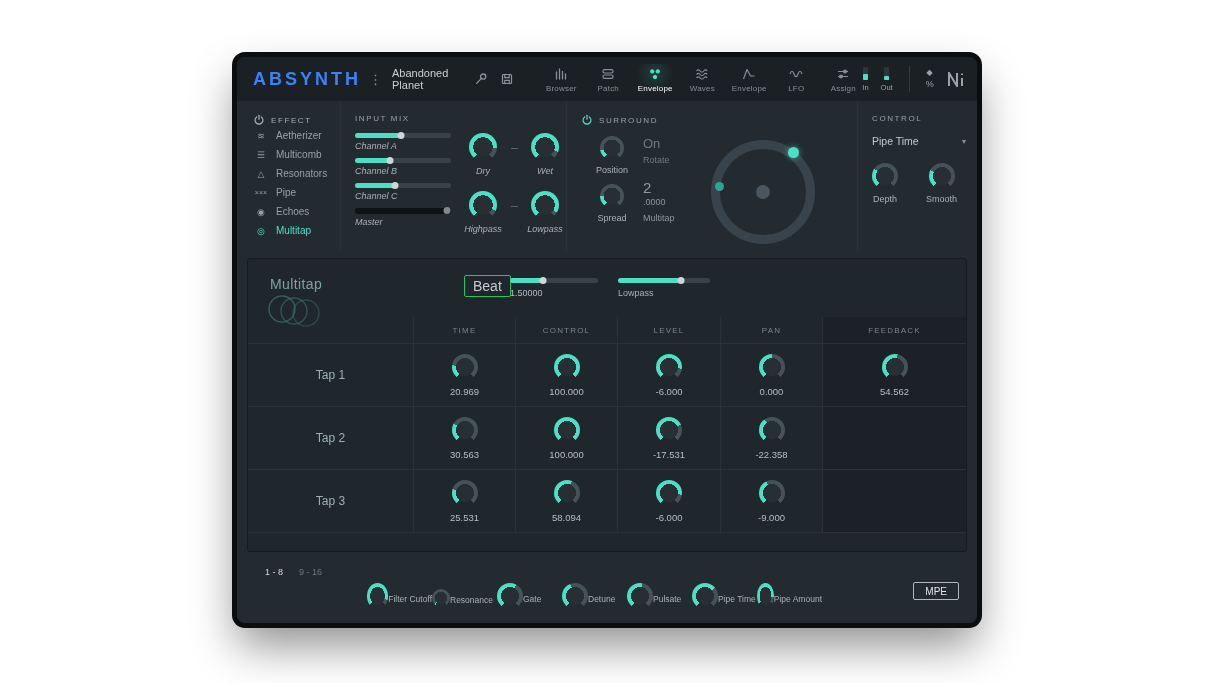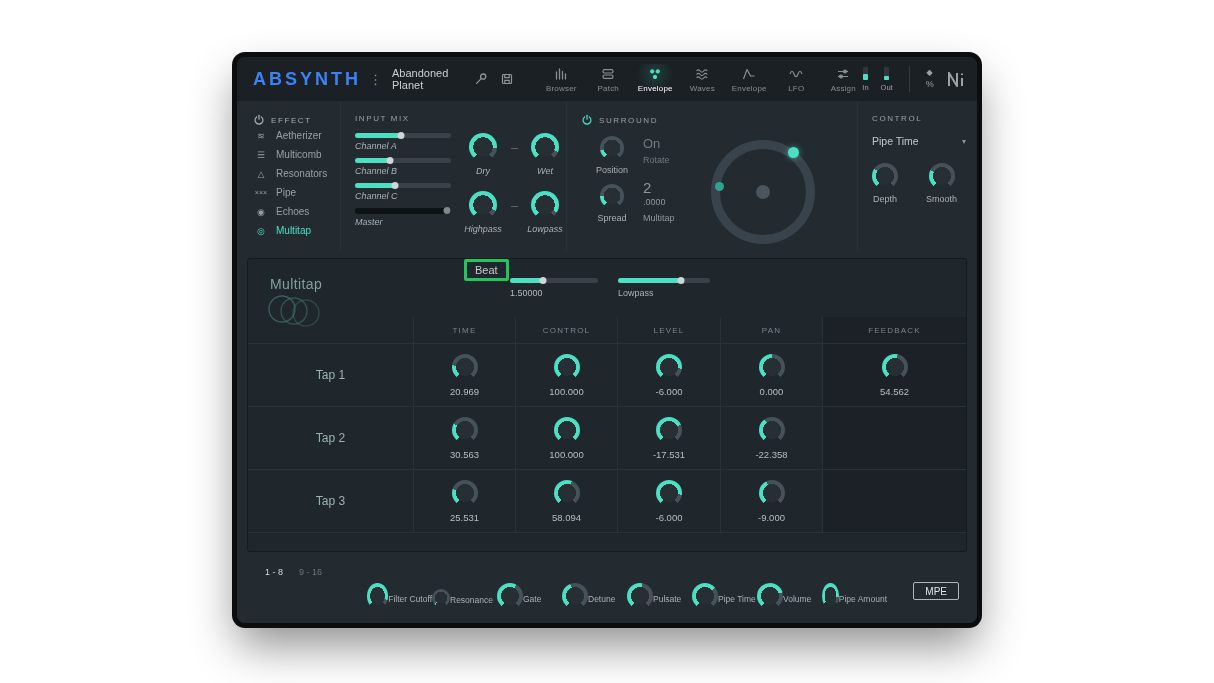--- a/index.html
+++ b/index.html
@@ -87,21 +87,21 @@
 
   .dd{display:flex; align-items:center; justify-content:space-between; width:94px; margin-top:12px; cursor:pointer;}
   .dd-val{font-size:10.5px; color:#c3cacd;}
   .dd-caret{font-size:8px; color:#8a9298;}
   .ctl-knobs{display:flex; gap:28px; margin-top:16px;}
 
   
   .mt{position:relative; margin:7px 10px 0; height:294px; background:#1f262c; border:1px solid #161b1f; border-radius:3px;}
   .mt-title{position:absolute; left:22px; top:17px; font-size:14px; letter-spacing:.4px; color:#7fa29e;}
   .mt-spiral{position:absolute; left:20px; top:32px;}
-  .beat-btn{position:absolute; left:216px; top:0; font-size:11px; color:#c6cccf; border:3px solid #22c55e; border-radius:2px; padding:2px 8px; cursor:pointer; background:transparent;}
+  .beat-btn{position:absolute; left:216px; top:16px; font-size:14px; color:#c6cccf; border:1px solid #22c55e; border-radius:2px; padding:2px 8px; cursor:pointer; background:transparent;}
   .mt-sl1{position:absolute; left:262px; top:19px; width:88px;}
   .mt-sl2{position:absolute; left:370px; top:19px; width:92px;}
   .mt-sl1 .track,.mt-sl2 .track{width:100%;}
   .mt-val{font-size:9px; color:#b4bdc2; margin-top:5px;}
   .mt-sllabel{font-size:9px; color:#a9b2b7; margin-top:5px;}
 
   .mtable{position:absolute; left:0; right:0; top:58px; bottom:18px; display:grid;
     grid-template-columns:165px 102px 102px 103px 102px 1fr; grid-template-rows:26px 1fr 1fr 1fr; border-bottom:1px solid var(--line);}
   .hc{display:flex; align-items:center; justify-content:center; font-size:8px; letter-spacing:1.2px; color:#7b858c;}
   .bl{border-left:1px solid var(--line);}
@@ -514,24 +514,20 @@
       </div>
       <div class="macro">
         <div class="knob k26" style="--a:150deg"></div>
         <div class="klabel">Pulsate</div>
       </div>
       <div class="macro">
         <div class="knob k26" style="--a:190deg"></div>
         <div class="klabel">Pipe Time</div>
       </div>
       <div class="macro">
-        <div class="knob k26" style="--a:214deg"></div>
-        <div class="klabel">Volume</div>
-      </div>
-      <div class="macro">
         <div class="knob k26" style="--a:236deg"></div>
         <div class="klabel">Pipe Amount</div>
       </div>
     </div>
     <button class="mpe-btn">MPE</button>
   </div>
 
 </div>
 
 </body></html>

